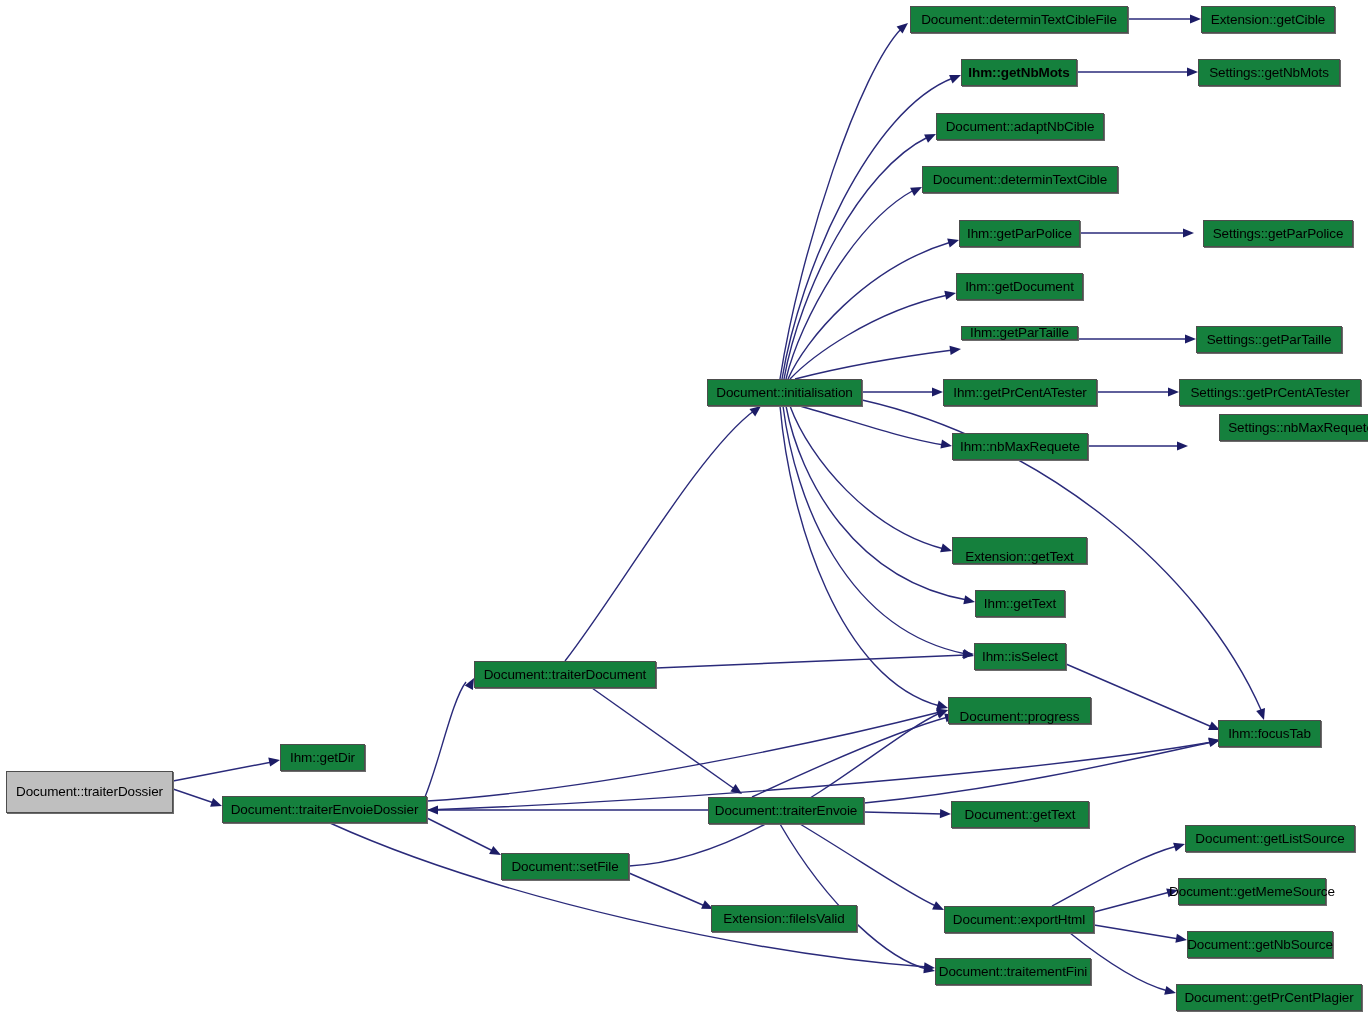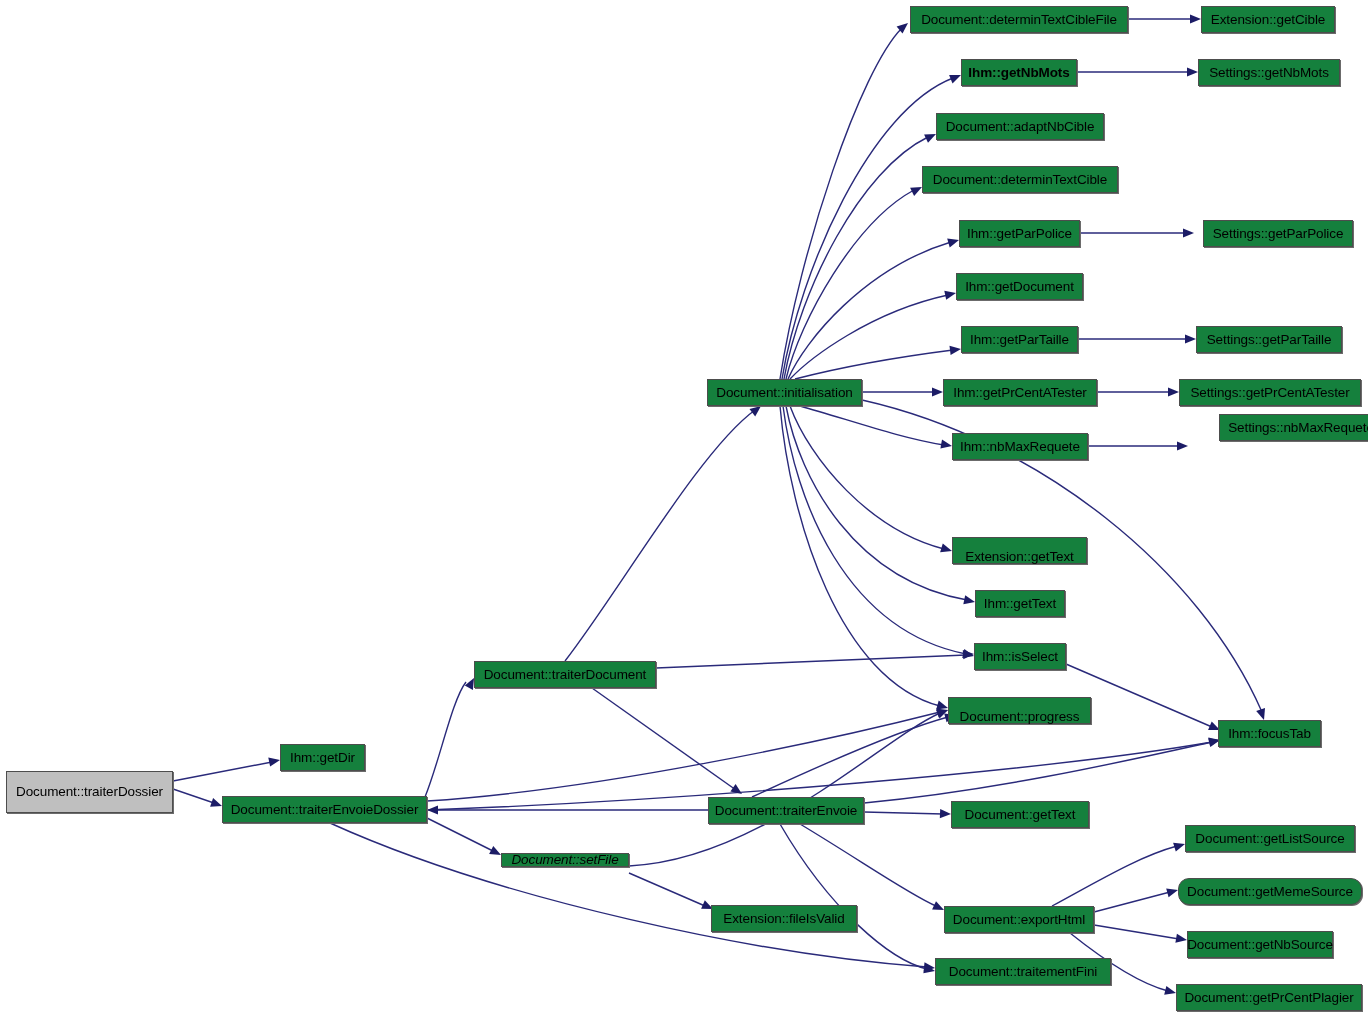--- a/index.html
+++ b/index.html
@@ -151,21 +151,21 @@
     </div>
     <div class="node" style="left: 280px; top: 744px; width: 85px; height: 27px;">
       <span>Ihm::getDir</span>
     </div>
     <div class="node" style="left: 222px; top: 796px; width: 205px; height: 27px;">
       <span>Document::traiterEnvoieDossier</span>
     </div>
     <div class="node" style="left: 474px; top: 661px; width: 182px; height: 27px;">
       <span>Document::traiterDocument</span>
     </div>
-    <div class="node" style="left: 501px; top: 853px; width: 128px; height: 14px; font-style: italic;">
+    <div class="node" style="left: 501px; top: 853px; width: 128px; height: 27px;">
       <span>Document::setFile</span>
     </div>
     <div class="node" style="left: 711px; top: 905px; width: 146px; height: 27px; justify-content: center;">
       <span>Extension::fileIsValid</span>
     </div>
     <div class="node" style="left: 707px; top: 379px; width: 155px; height: 27px;">
       <span>Document::initialisation</span>
     </div>
     <div class="node" style="left: 708px; top: 797px; width: 156px; height: 27px;">
       <span>Document::traiterEnvoie</span>
@@ -181,21 +181,21 @@
     </div>
     <div class="node" style="left: 922px; top: 166px; width: 196px; height: 27px;">
       <span>Document::determinTextCible</span>
     </div>
     <div class="node" style="left: 959px; top: 220px; width: 121px; height: 27px;">
       <span>Ihm::getParPolice</span>
     </div>
     <div class="node" style="left: 956px; top: 273px; width: 127px; height: 27px;">
       <span>Ihm::getDocument</span>
     </div>
-    <div class="node" style="left: 961px; top: 326px; width: 117px; height: 27px;">
+    <div class="node" style="left: 961px; top: 326px; width: 117px; height: 14px;">
       <span>Ihm::getParTaille</span>
     </div>
     <div class="node" style="left: 943px; top: 379px; width: 154px; height: 27px;">
       <span>Ihm::getPrCentATester</span>
     </div>
     <div class="node" style="left: 952px; top: 433px; width: 136px; height: 27px;">
       <span>Ihm::nbMaxRequete</span>
     </div>
     <div class="node" style="left: 952px; top: 537px; width: 135px; height: 27px; align-items: flex-end;">
       <span>Extension::getText</span>
@@ -208,21 +208,21 @@
     </div>
     <div class="node" style="left: 948px; top: 697px; width: 143px; height: 27px; align-items: flex-end;">
       <span>Document::progress</span>
     </div>
     <div class="node" style="left: 951px; top: 801px; width: 138px; height: 27px;">
       <span>Document::getText</span>
     </div>
     <div class="node" style="left: 944px; top: 906px; width: 150px; height: 27px;">
       <span>Document::exportHtml</span>
     </div>
-    <div class="node" style="left: 935px; top: 958px; width: 176px; height: 27px; justify-content: center;">
+    <div class="node" style="left: 935px; top: 958px; width: 156px; height: 27px; justify-content: center;">
       <span>Document::traitementFini</span>
     </div>
     <div class="node" style="left: 1201px; top: 6px; width: 134px; height: 27px;">
       <span>Extension::getCible</span>
     </div>
     <div class="node" style="left: 1198px; top: 59px; width: 142px; height: 27px;">
       <span>Settings::getNbMots</span>
     </div>
     <div class="node" style="left: 1194px; top: 220px; width: 150px; height: 27px; margin-left: 9px;">
       <span>Settings::getParPolice</span>
@@ -235,21 +235,21 @@
     </div>
     <div class="node" style="left: 1188px; top: 414px; width: 164px; height: 27px; margin-left: 31px;">
       <span>Settings::nbMaxRequete</span>
     </div>
     <div class="node" style="left: 1218px; top: 720px; width: 103px; height: 27px;">
       <span>Ihm::focusTab</span>
     </div>
     <div class="node" style="left: 1185px; top: 825px; width: 170px; height: 27px;">
       <span>Document::getListSource</span>
     </div>
-    <div class="node" style="left: 1178px; top: 878px; width: 184px; height: 27px; border-radius: 11px;">
+    <div class="node" style="left: 1178px; top: 878px; width: 148px; height: 27px;">
       <span>Document::getMemeSource</span>
     </div>
     <div class="node" style="left: 1187px; top: 931px; width: 146px; height: 27px;">
       <span>Document::getNbSource</span>
     </div>
     <div class="node" style="left: 1176px; top: 984px; width: 186px; height: 27px;">
       <span>Document::getPrCentPlagier</span>
     </div>
   </div>
 

